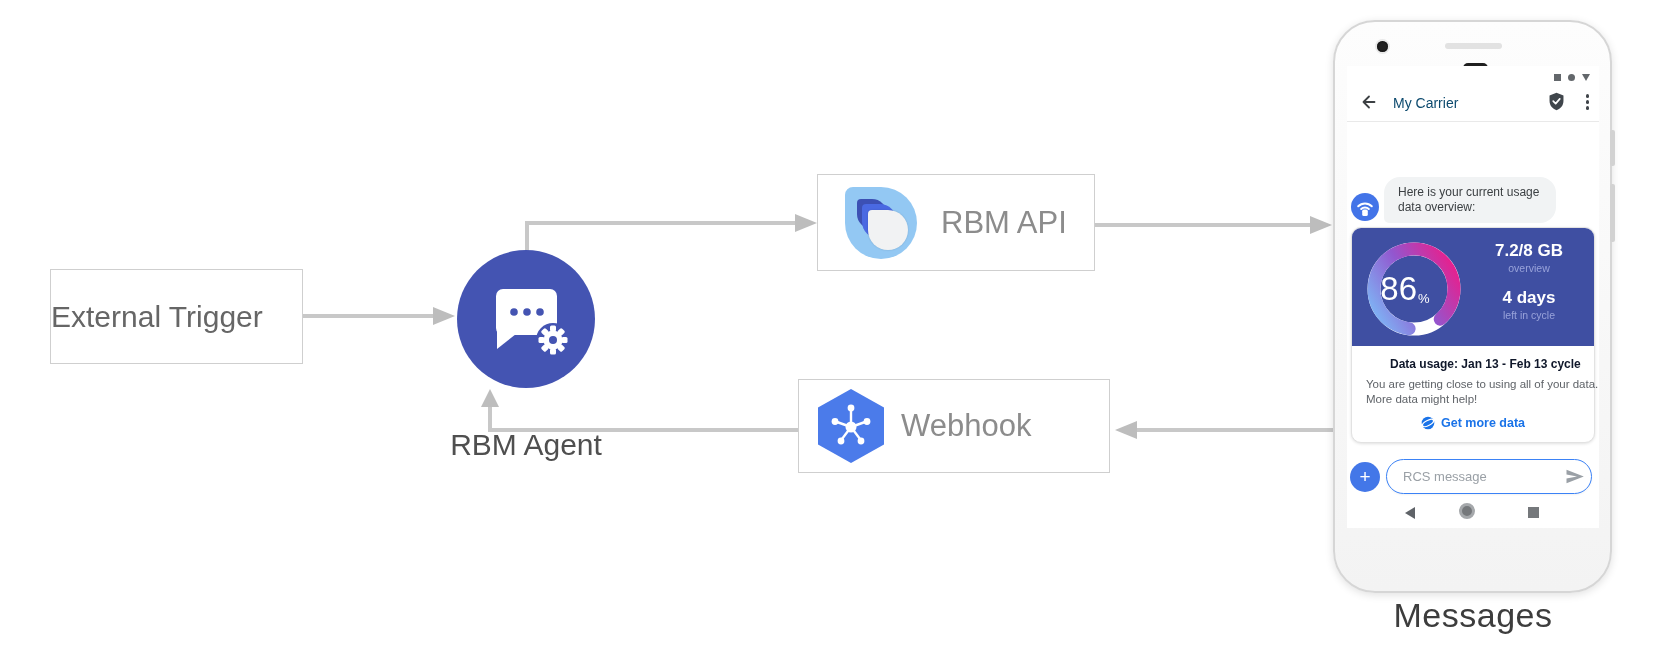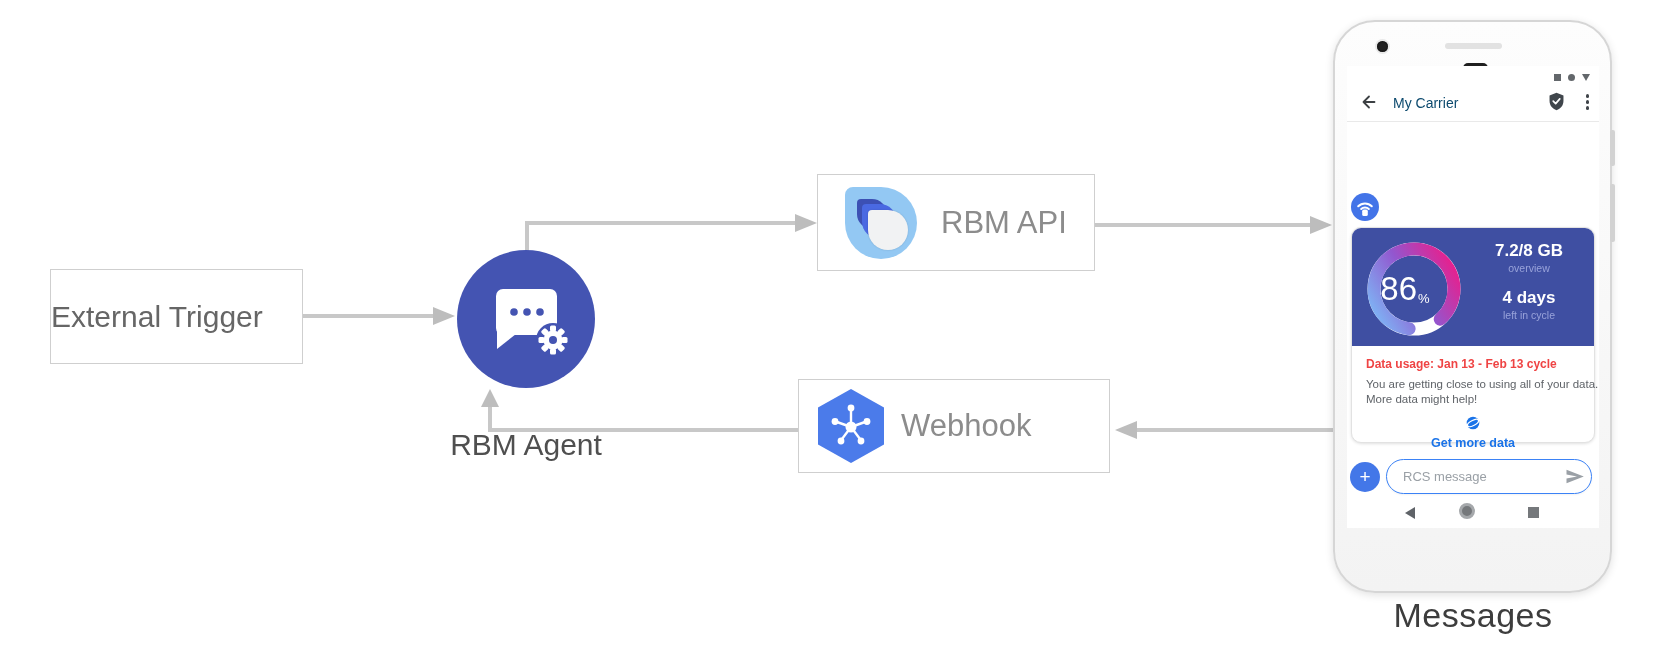--- a/index.html
+++ b/index.html
@@ -81,24 +81,24 @@
   #gauge{position:absolute;left:10px;top:9px;}
   #gauge-txt{position:absolute;left:1px;top:9px;width:104px;height:104px;display:flex;align-items:center;
              justify-content:center;color:#fff;}
   .pct-num{font-size:33px;font-weight:400;}
   .pct-sym{font-size:13px;position:relative;top:9px;margin-left:1px;}
   #card-facts{position:absolute;left:118px;right:6px;top:13px;text-align:center;color:#fff;}
   .fact-big{font-size:17px;font-weight:bold;white-space:nowrap;}
   .fact-sub{font-size:10.5px;color:#99a3da;margin-top:1px;}
   .fact-gap{height:14px;}
   #card-white{position:absolute;left:0;top:118px;width:100%;box-sizing:border-box;padding:11px 14px 0 14px;}
-  .cw-title{font-size:12px;font-weight:bold;color:#ef4444;white-space:nowrap;}
+  .cw-title{font-size:12px;font-weight:bold;color:#0f172a;white-space:nowrap;margin-left:24px;}
   .cw-line{font-size:11.5px;color:#5f6368;line-height:15px;white-space:nowrap;}
   .cw-title{margin-bottom:6px;}
-  #link-row{margin-top:9px;display:flex;align-items:center;justify-content:center;gap:6px;cursor:pointer;flex-direction:column;}
+  #link-row{margin-top:9px;display:flex;align-items:center;justify-content:center;gap:6px;cursor:pointer;}
   #link-row .lk{font-size:12.5px;font-weight:bold;color:#1a73e8;}
 
   
   #plus-btn{position:absolute;left:3px;top:396px;width:30px;height:30px;border-radius:50%;background:#4377e8;
             color:#fff;font-size:19px;display:flex;align-items:center;justify-content:center;cursor:pointer;}
   #rcs-input{position:absolute;left:39px;top:393px;width:206px;height:35px;box-sizing:border-box;
              border:1px solid #3b82f6;border-radius:18px;padding:0 40px 0 16px;font-size:13px;color:#3c4043;
              font-family:"Liberation Sans",sans-serif;box-shadow:0 1px 2px rgba(0,0,0,.05);outline:none;}
   #rcs-input::placeholder{color:#9aa0a6;}
   #send-ic{position:absolute;left:218px;top:402px;cursor:pointer;}
@@ -232,20 +232,24 @@
       </div>
 
       <div id="avatar">
         <svg width="28" height="28" viewBox="0 0 28 28">
           <path d="M7.2 13.2 A9.6 9.6 0 0 1 20.8 13.2" fill="none" stroke="#ffffff" stroke-width="2" stroke-linecap="round"></path>
           <path d="M10.2 16 A5.4 5.4 0 0 1 17.8 16" fill="none" stroke="#ffffff" stroke-width="2" stroke-linecap="round"></path>
           <rect x="11.2" y="16.6" width="5.6" height="6.4" rx="1.6" fill="#ffffff"></rect>
         </svg>
       </div>
 
+      <div id="bubble">
+        <div class="bl">Here is your current usage</div>
+        <div class="bl">data overview:</div>
+      </div>
 
       <div id="card">
         <div id="card-blue">
           <svg id="gauge" width="104" height="104" viewBox="0 0 104 104">
             <defs>
               <linearGradient id="gg" x1="0" y1="0.8" x2="1" y2="0.2">
                 <stop offset="0" stop-color="#7fb0f3"></stop>
                 <stop offset="0.5" stop-color="#9257cf"></stop>
                 <stop offset="1" stop-color="#e6208e"></stop>
               </linearGradient>

